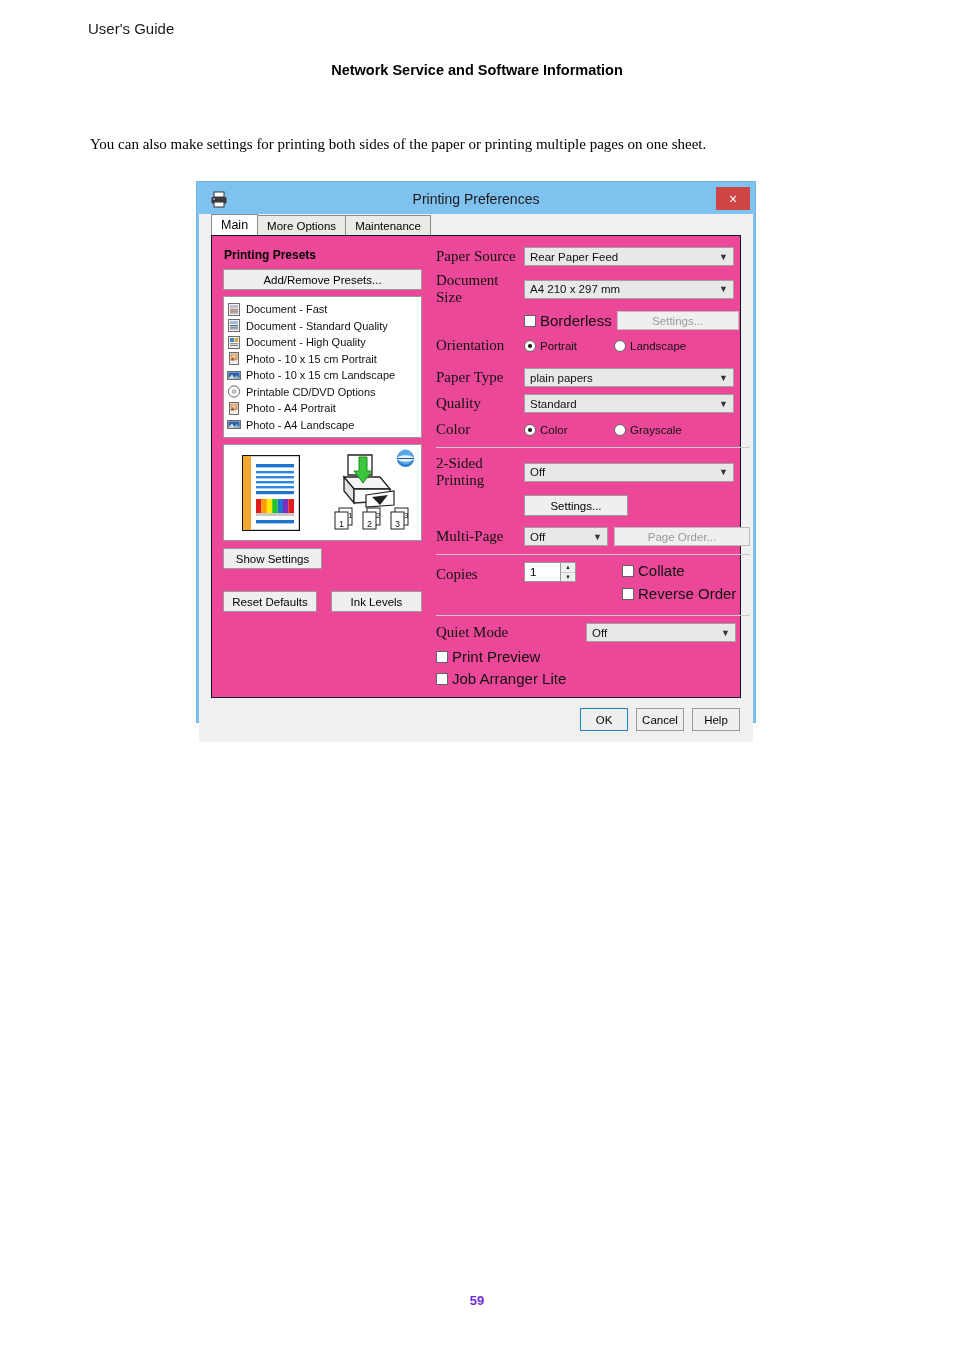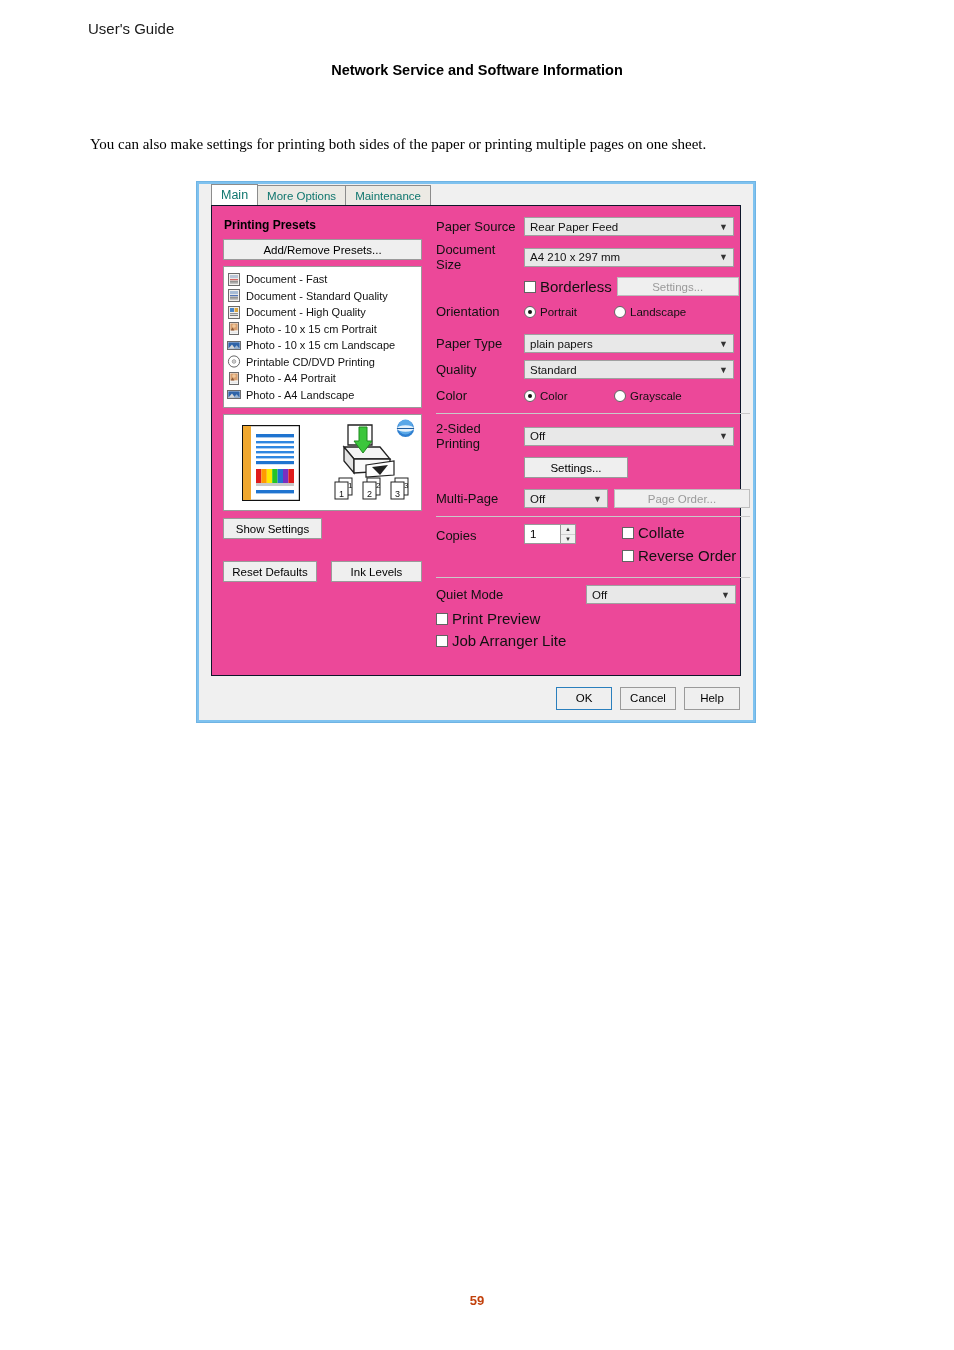--- a/index.html
+++ b/index.html
@@ -24,21 +24,21 @@
     font-size:14.5px; font-weight:bold; color:#000;
     font-family:"Liberation Sans", sans-serif;
   }
   .body-para {
     position:absolute; left:90px; top:136px;
     font-size:15px; color:#000;
     font-family:"Liberation Serif", serif;
   }
   .page-number {
     position:absolute; left:0; right:0; bottom:42px;
-    text-align:center; font-size:13px; font-weight:bold; color:#c2410c;
+    text-align:center; font-size:13px; font-weight:bold; color:#6d28d9;
   }
 
   
   .dialog-frame {
     position:absolute; left:196px; top:181px;
     width:560px; height:542px;
     background:#7fc2ef;
     padding:2px;
     border:1px solid #6fb4e4;
   }
@@ -78,21 +78,21 @@
   .tabstrip {
     position:relative;
     height:21px; flex:0 0 21px;
     margin:0 12px 0 12px;
     display:flex; align-items:flex-end;
   }
   .tab {
     height:20px;
     padding:0 9px;
     font-size:11.5px;
-    color:#0f766e;
+    color:#000000;
     display:flex; align-items:center;
     border:1px solid #8c8c8c;
     border-bottom:none;
     background:#eceae4;
     margin-right:-1px;
     cursor:pointer;
     font-family:"Liberation Sans", sans-serif;
   }
   .tab.active {
     background:#fff;
@@ -174,22 +174,22 @@
   .btn-inklevels { width:96px; }
 
   
   .row {
     display:flex; align-items:center;
     margin-bottom:5px;
     min-height:21px;
   }
   .lbl {
     width:88px; flex:0 0 88px;
-    font-size:13px; color:#111;
-    font-family:Liberation Sans, sans-serif;
+    font-size:15px; color:#111;
+    font-family:Liberation Serif, serif;
   }
   .sel {
     height:19px;
     background:#e8e8e8;
     border:1px solid #a0a0a0;
     font-size:11.5px;
     color:#111;
     display:flex; align-items:center;
     padding:0 2px 0 5px;
     position:relative;
@@ -285,41 +285,53 @@
   .quiet-row .lbl { width:150px; flex:0 0 150px; }
 
   
   .footer {
     height:44px; flex:0 0 44px;
     display:flex; align-items:center; justify-content:flex-end;
     padding-right:13px; gap:8px;
     background:#f0f0f0;
   }
   .fbtn {
-    width:56px; height:23px;
+    width:48px; height:23px;
     background:#efefef;
     border:1px solid #9a9a9a;
     font-size:11.5px; color:#000;
     display:flex; align-items:center; justify-content:center;
     cursor:pointer;
     font-family:"Liberation Sans", sans-serif;
   }
   .fbtn.default { border:1.5px solid #2a7fbd; }
 </style>
 </head>
 <body>
 
 <div class="page-header">User's Guide</div>
 <div class="page-title">Network Service and Software Information</div>
 <div class="body-para">You can also make settings for printing both sides of the paper or printing multiple pages on one sheet.</div>
 <div class="page-number">59</div>
 
 <div class="dialog-frame">
  <div class="dialog">
 
+  <div class="titlebar">
+    <span class="title-printer-icon">
+      <svg width="20" height="20" viewBox="0 0 20 20">
+        <rect x="5" y="3" width="10" height="5" fill="#fff" stroke="#333" stroke-width="1"></rect>
+        <rect x="2.5" y="8" width="15" height="6.5" rx="1.2" fill="#3b3b3b"></rect>
+        <rect x="5" y="13" width="10" height="5" fill="#fff" stroke="#333" stroke-width="1"></rect>
+        <rect x="4" y="9.5" width="2" height="1.2" fill="#bbb"></rect>
+      </svg>
+    </span>
+    <span class="title-text">Printing Preferences</span>
+    <div class="close-btn">×</div>
+  </div>
 
   <div class="tabstrip">
     <div class="tab active">Main</div>
     <div class="tab">More Options</div>
     <div class="tab">Maintenance</div>
   </div>
 
   <div class="content">
 
     <div class="col-left">
@@ -388,21 +400,21 @@
           <span>Photo - 10 x 15 cm Landscape</span>
         </div>
         <div class="preset-item">
           <span class="pico">
             <svg width="14" height="13" viewBox="0 0 14 13">
                   <circle cx="7" cy="6.5" r="5.6" fill="#fff" stroke="#555" stroke-width="0.9"></circle>
                   <circle cx="7" cy="6.5" r="1.7" fill="#fff" stroke="#777" stroke-width="0.8"></circle>
                   <circle cx="7" cy="6.5" r="0.6" fill="#888"></circle>
                 </svg>
           </span>
-          <span>Printable CD/DVD Printing</span>
+          <span>Printable CD/DVD Options</span>
         </div>
         <div class="preset-item">
           <span class="pico">
             <svg width="14" height="13" viewBox="0 0 14 13">
                   <rect x="2.5" y="0.5" width="9" height="12" fill="#fff" stroke="#6b6b6b"></rect>
                   <rect x="3.3" y="1.4" width="7.4" height="7" fill="#d8a070"></rect>
                   <circle cx="7" cy="4" r="1.8" fill="#f0c89c"></circle>
                   <path d="M3.6 8.4 L5.5 5.6 L7.4 8.4 Z" fill="#8a5a3b"></path>
                   <rect x="3.3" y="9.4" width="7.4" height="2.2" fill="#e8e8e8"></rect>
                 </svg>

